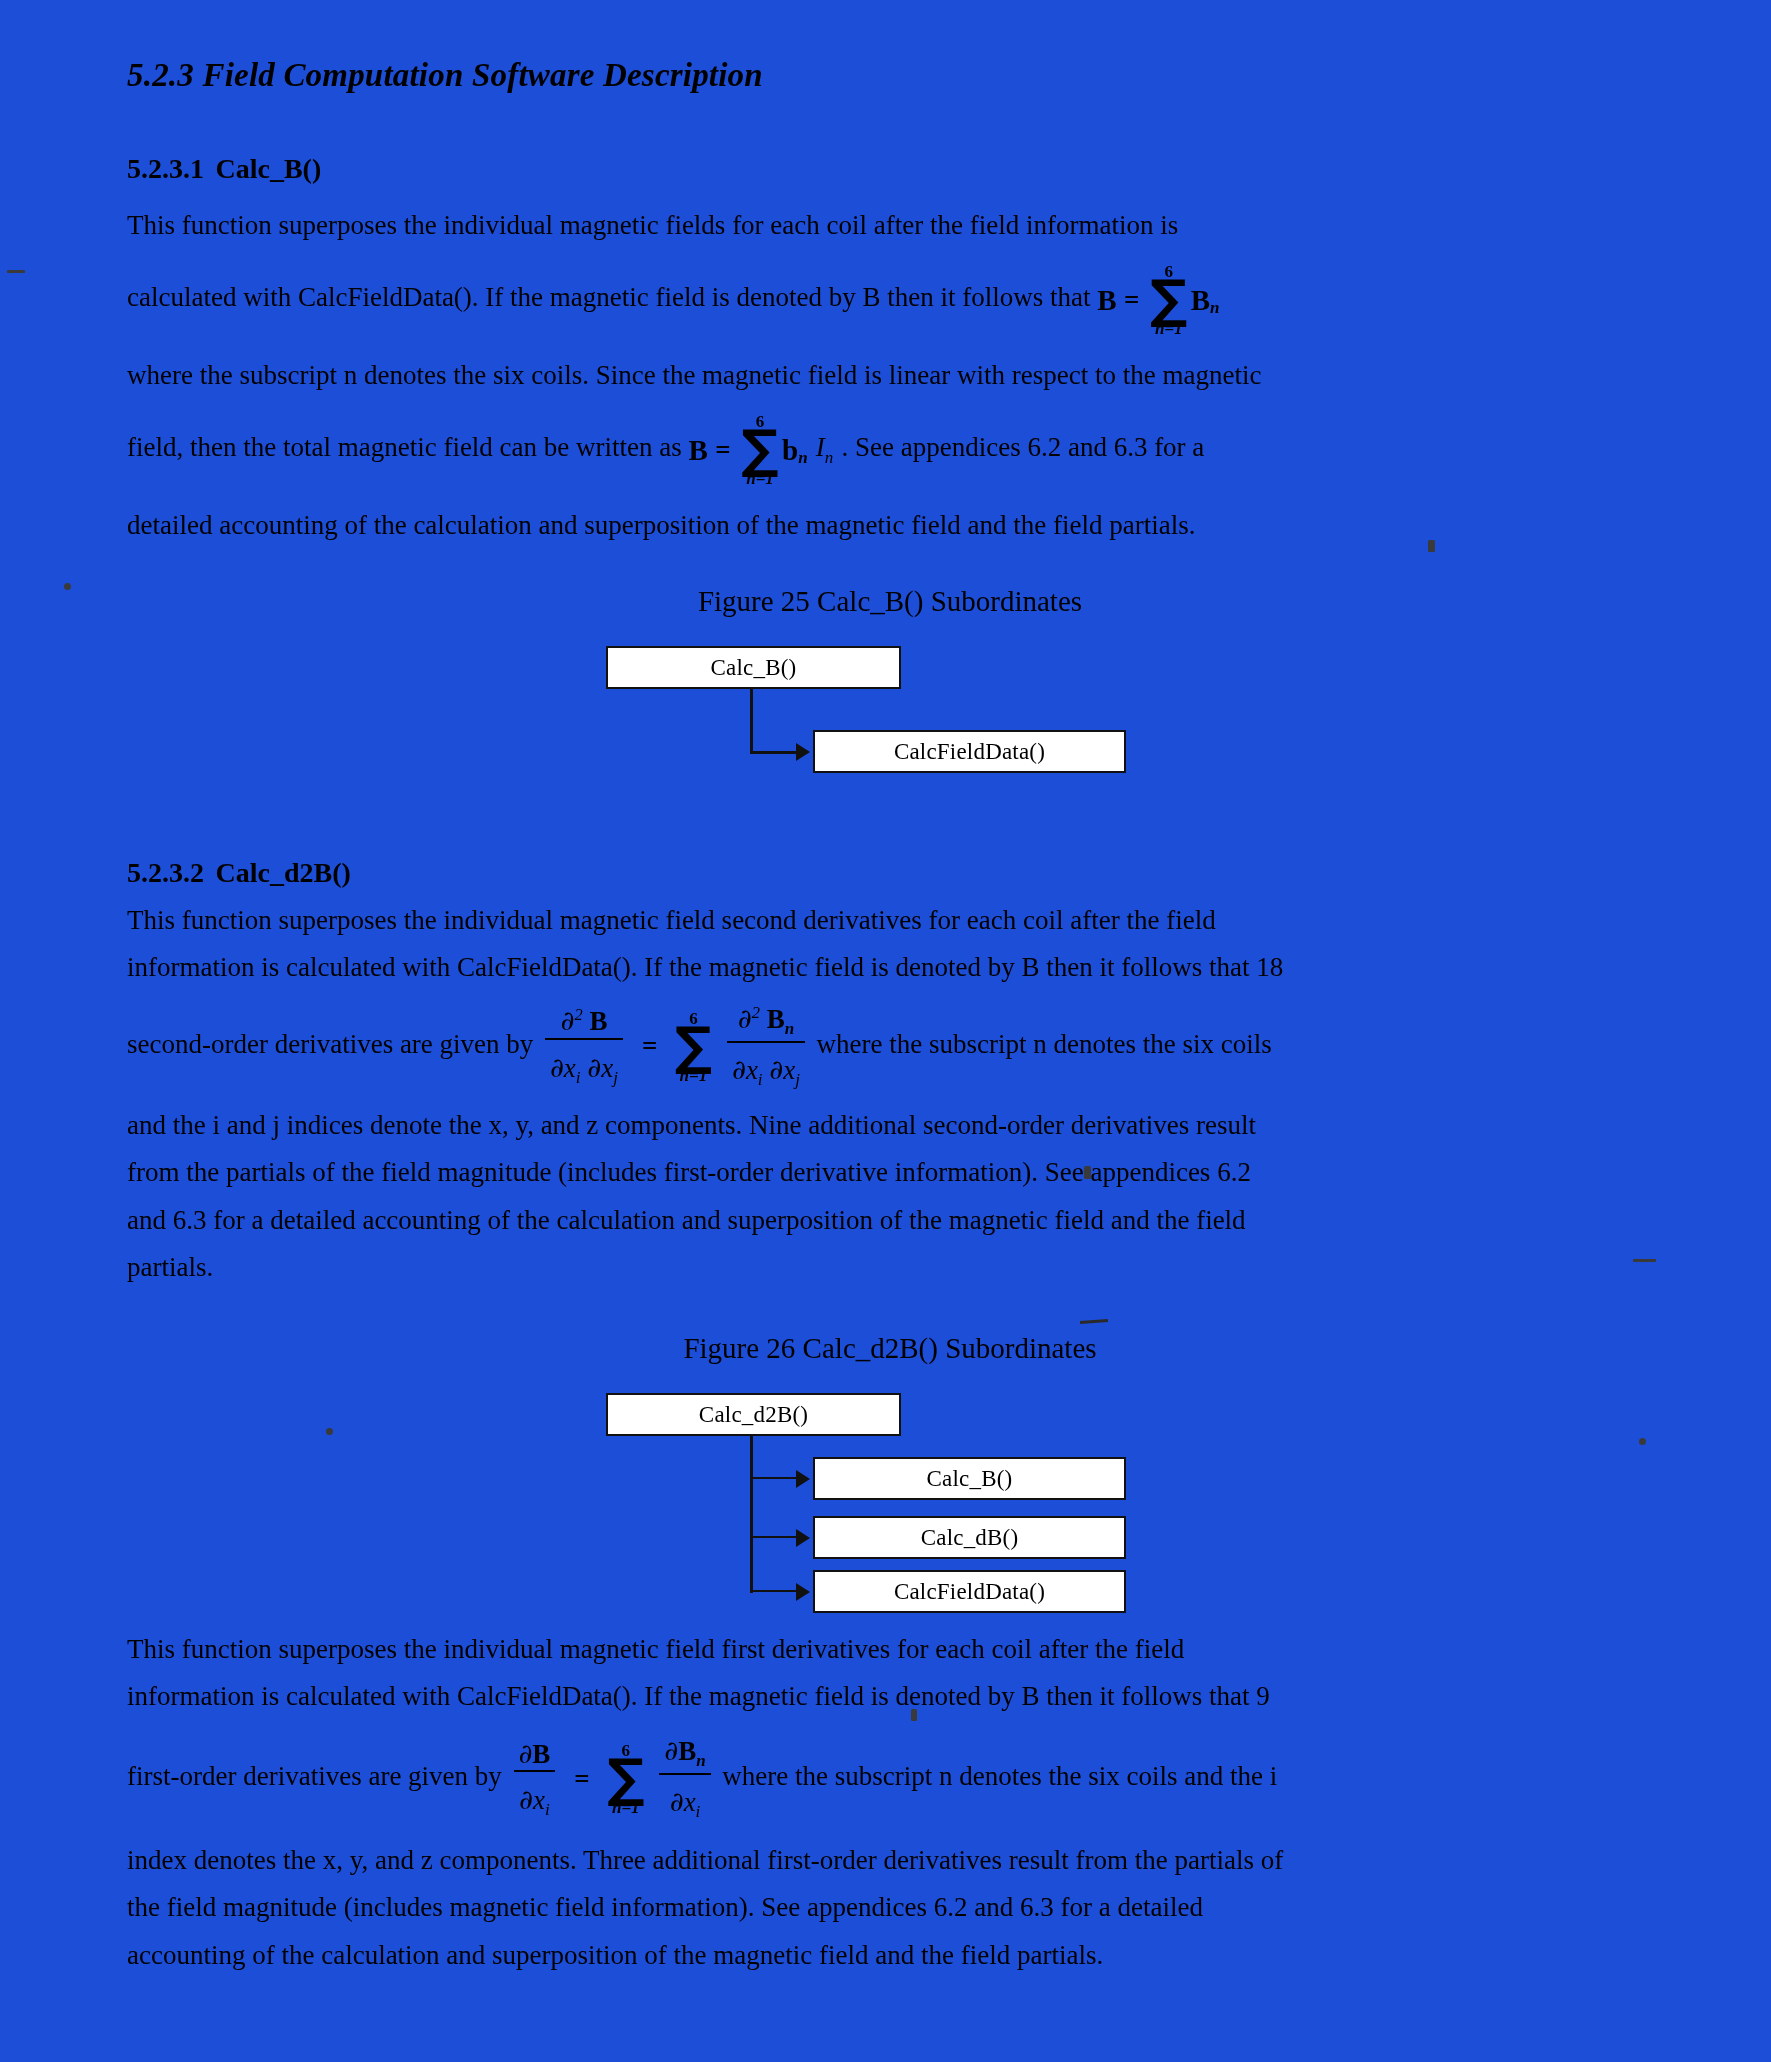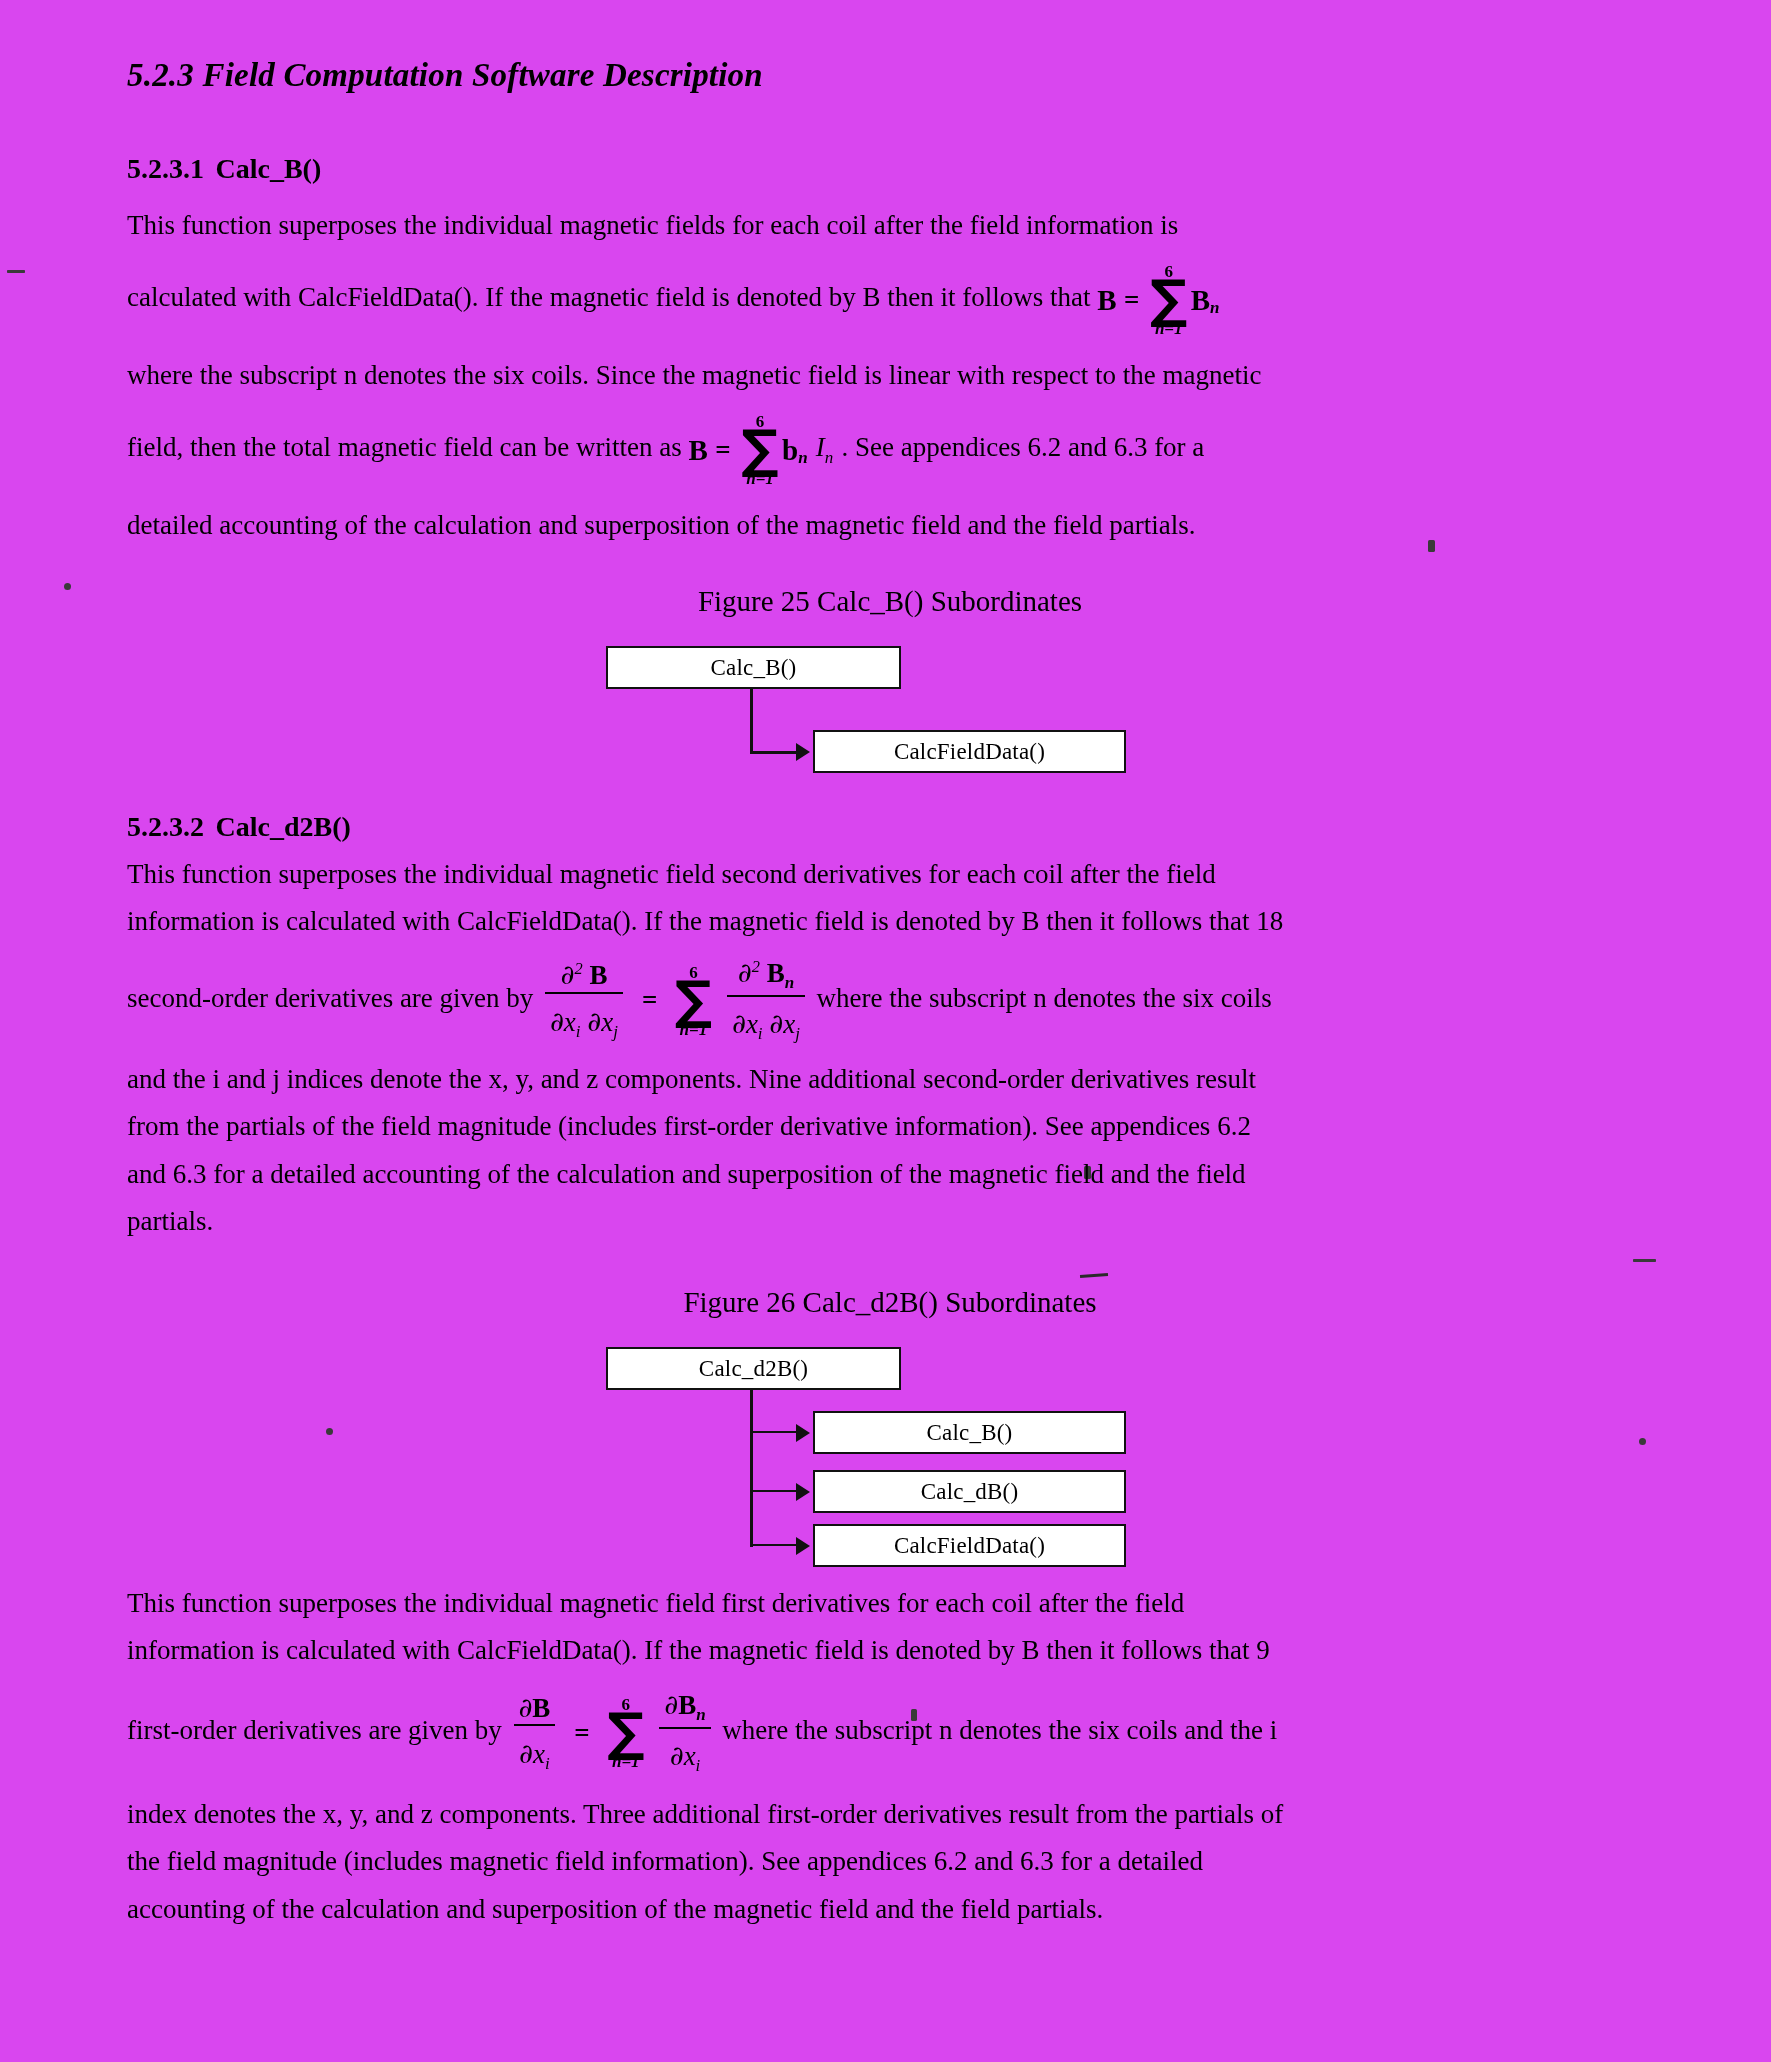--- a/index.html
+++ b/index.html
@@ -13,21 +13,21 @@
     position: relative;
     font-family: "Liberation Serif", "DejaVu Serif", serif;
     color: #000000;
     overflow: hidden;
   }
   .page {
     position: absolute;
     left: 0; top: 0;
     width: 1772px;
     height: 2062px;
-    background: #d946ef;
+    background: #1d4ed8;
   }
   .content {
     position: absolute;
     left: 127px;
     top: 57px;
     width: 1526px;
   }
 
   
   h1.sect-title {
@@ -246,21 +246,21 @@
         <div class="conn v" style="left:623px; top:43px; height:65px;"></div>
         <div class="conn h" style="left:623px; top:105px; width:51px;"></div>
         <div class="arrowhead" style="left:669px; top:97px;"></div>
 
         <div class="node" style="left:686px; top:84px; width:313px; height:43px;">
           <span>CalcFieldData()</span>
         </div>
       </div>
     </div>
 
-    <h2 class="subsect-title" style="">
+    <h2 class="subsect-title" style="margin-top:46px">
       <span class="sub-num">5.2.3.2</span><span>Calc_d2B()</span>
     </h2>
 
     <p class="body">
       <span>This function superposes the individual magnetic field second derivatives for each coil after the field</span>
     </p>
     <p class="body" style="margin-bottom:18px">
       <span>information is calculated with CalcFieldData().  If the magnetic field is denoted by B then it follows that 18</span>
     </p>
 

